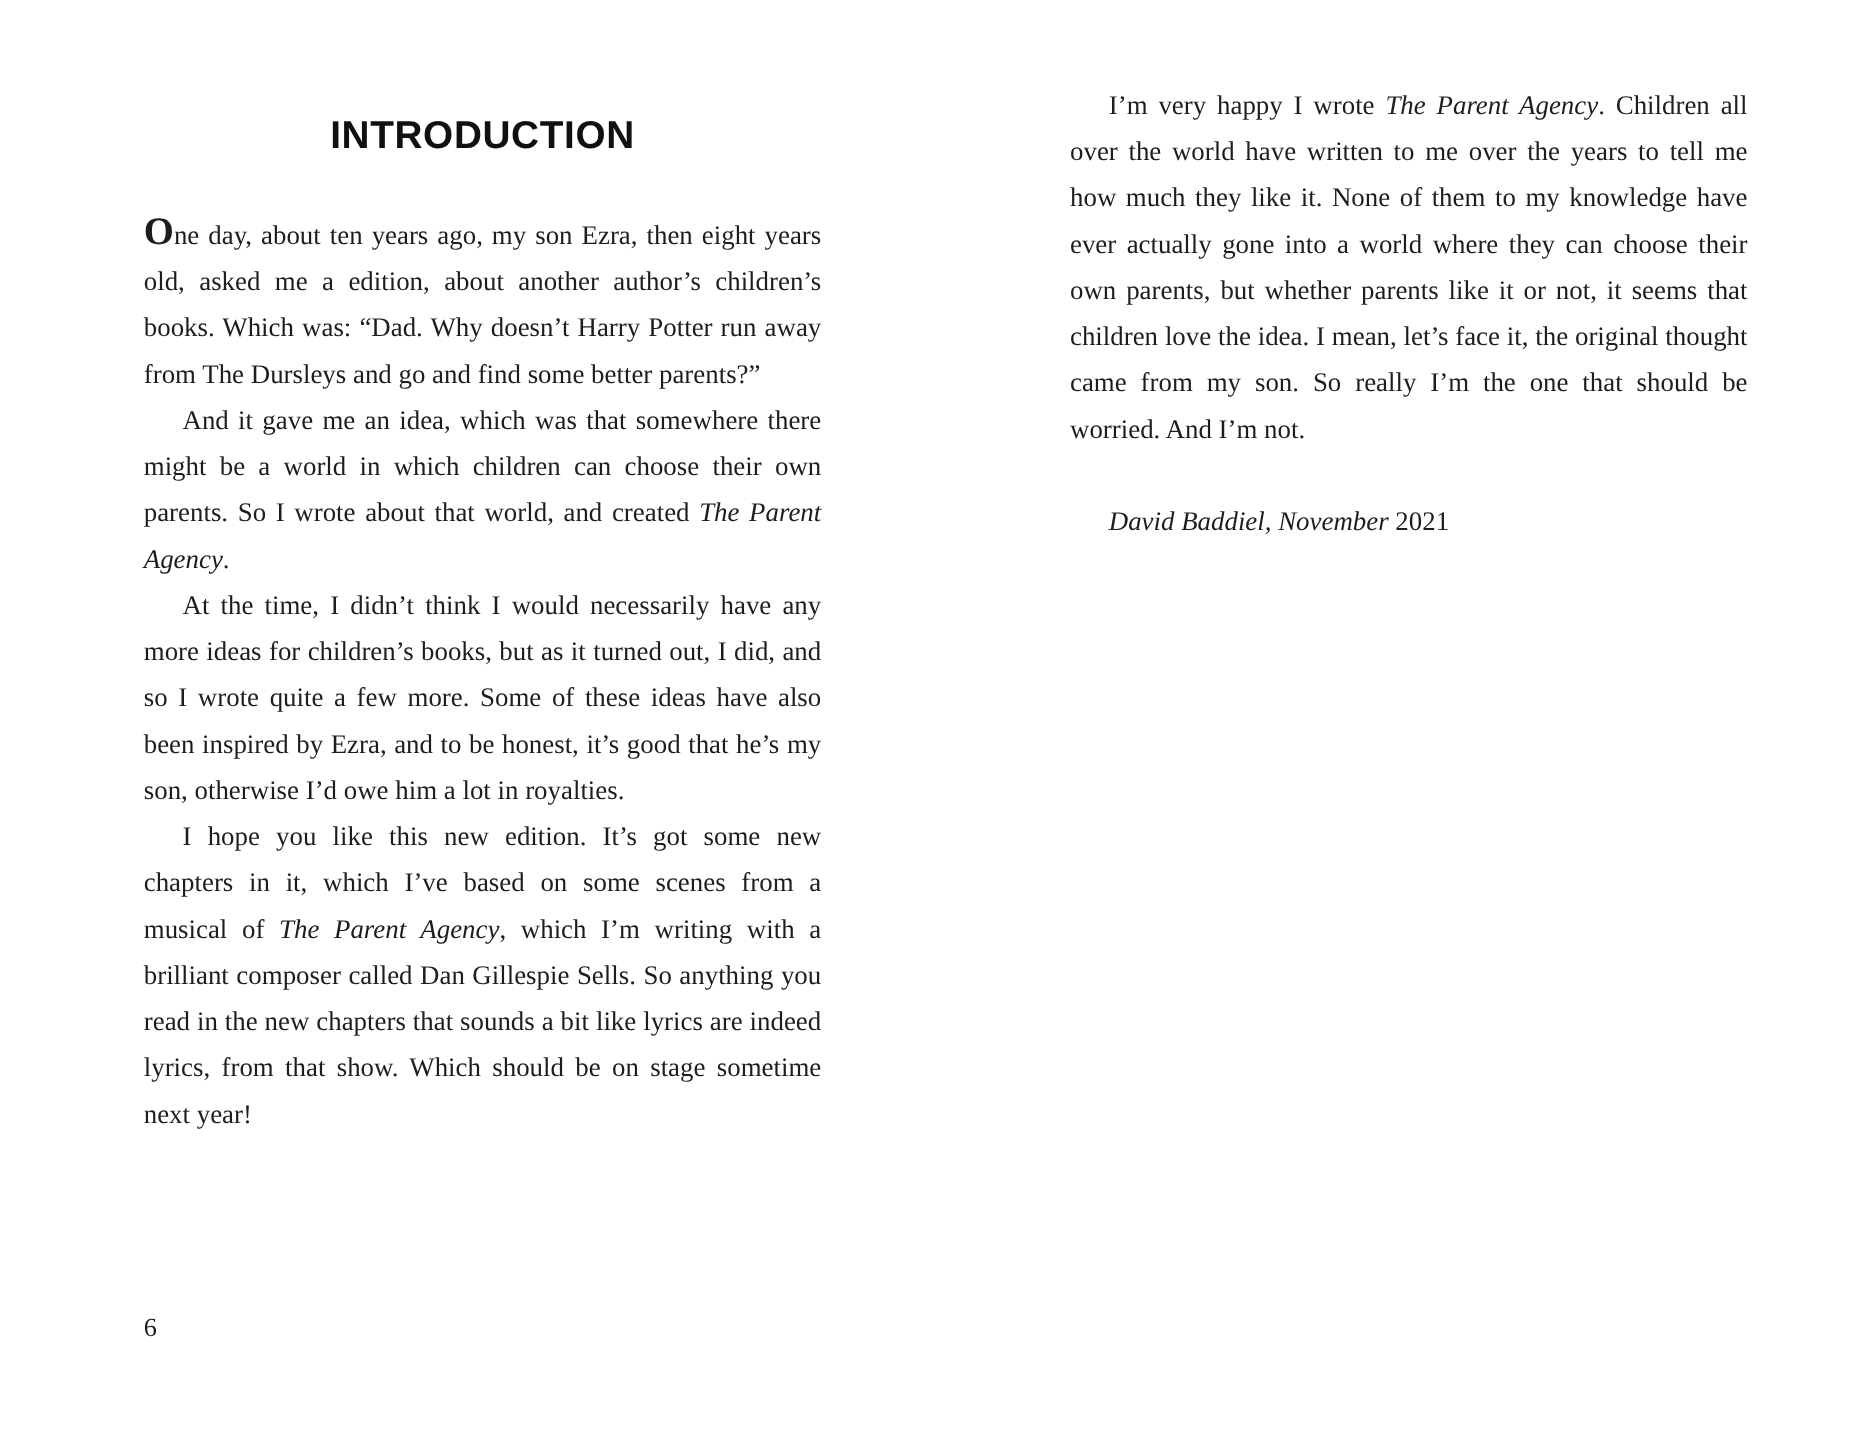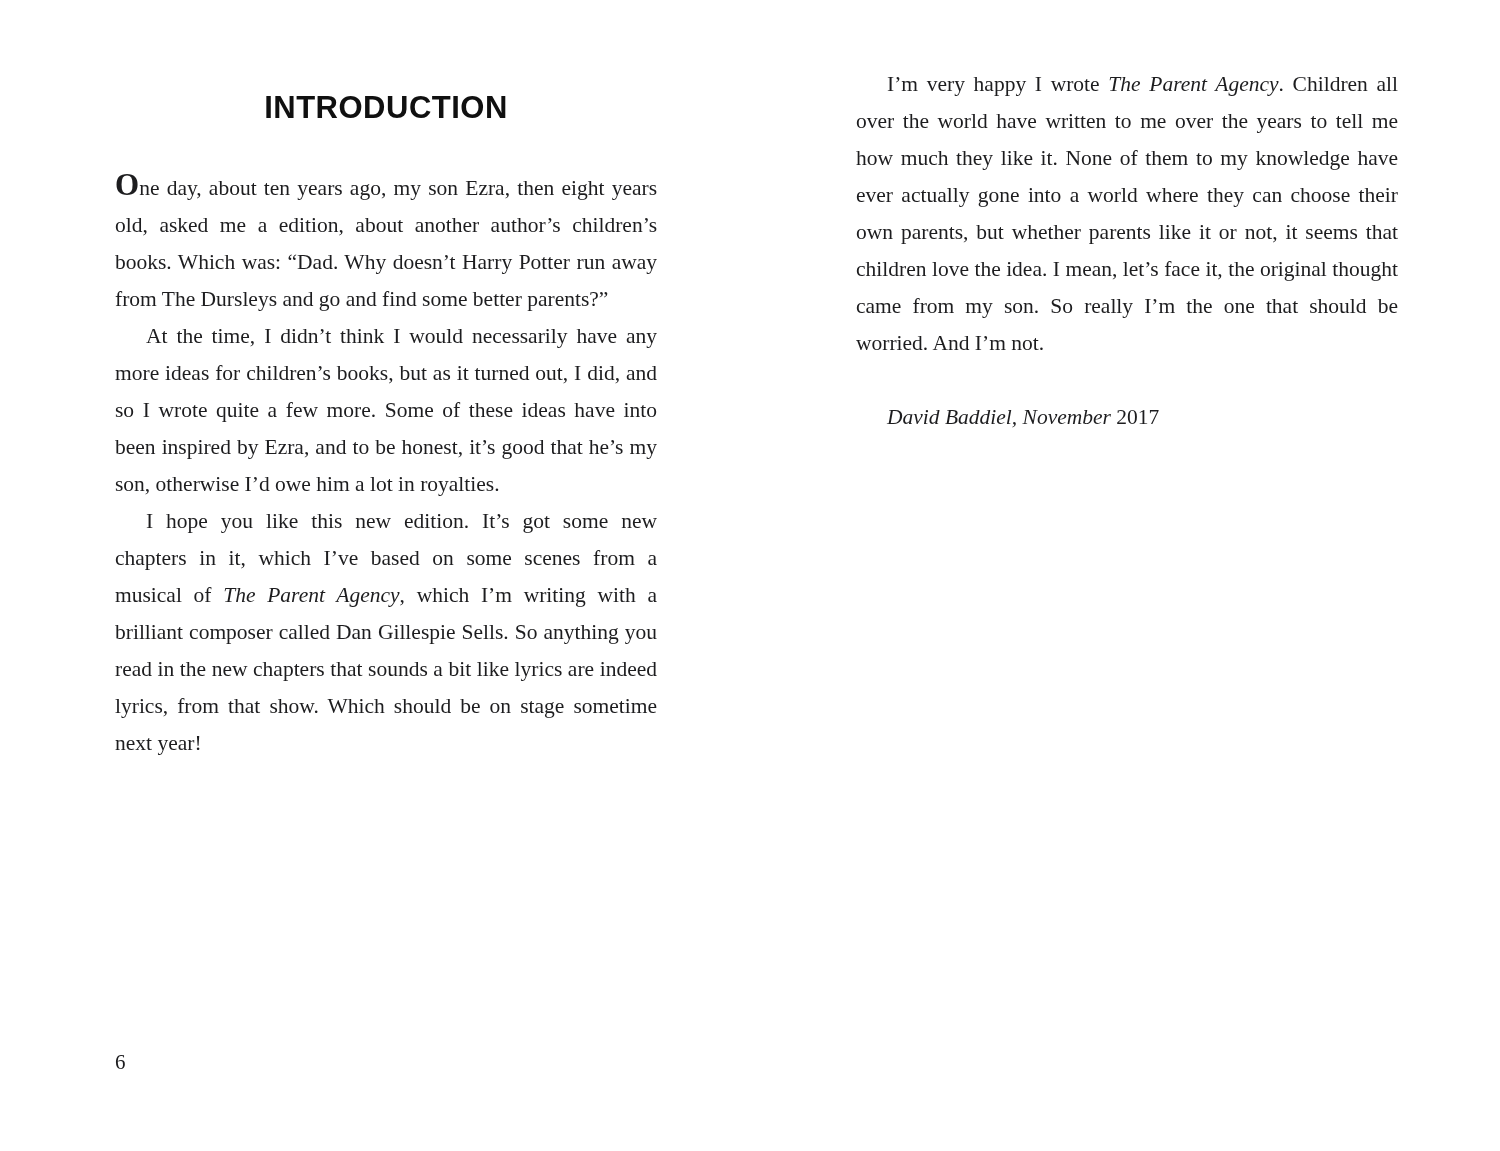--- a/index.html
+++ b/index.html
@@ -74,28 +74,29 @@
 </head>
 <body>
 
 <div class="spread">
 
   <div class="page page-left">
     <h1 class="chapter-heading">INTRODUCTION</h1>
 
     <p class="body-par"><span class="dropcap">O</span><span>ne day, about ten years ago, my son Ezra, then eight years old, asked me a edition, about another author’s children’s books. Which was: “Dad. Why doesn’t Harry Potter run away from The Dursleys and go and find some better parents?”</span></p>
 
+    <p class="body-par indent"><span>And it gave me an idea, which was that somewhere there might be a world in which children can choose their own parents. So I wrote about that world, and created </span><span class="italic">The Parent Agency</span><span>.</span></p>
 
-    <p class="body-par indent"><span>At the time, I didn’t think I would necessarily have any more ideas for children’s books, but as it turned out, I did, and so I wrote quite a few more. Some of these ideas have into been inspired by Ezra, and to be honest, it’s good that he’s my son, otherwise I’d owe him a lot in royalties.</span></p>
+    <p class="body-par indent"><span>At the time, I didn’t think I would necessarily have any more ideas for children’s books, but as it turned out, I did, and so I wrote quite a few more. Some of these ideas have also been inspired by Ezra, and to be honest, it’s good that he’s my son, otherwise I’d owe him a lot in royalties.</span></p>
 
     <p class="body-par indent"><span>I hope you like this new edition. It’s got some new chapters in it, which I’ve based on some scenes from a musical of </span><span class="italic">The Parent Agency</span><span>, which I’m writing with a brilliant composer called Dan Gillespie Sells. So anything you read in the new chapters that sounds a bit like lyrics are indeed lyrics, from that show. Which should be on stage sometime next year!</span></p>
 
     <div class="page-number">6</div>
   </div>
 
   <div class="page page-right">
     <p class="body-par indent"><span>I’m very happy I wrote </span><span class="italic">The Parent Agency</span><span>. Children all over the world have written to me over the years to tell me how much they like it. None of them to my knowledge have ever actually gone into a world where they can choose their own parents, but whether parents like it or not, it seems that children love the idea. I mean, let’s face it, the original thought came from my son. So really I’m the one that should be worried. And I’m not.</span></p>
 
 
-    <p class="body-par signature"><span class="italic">David Baddiel, November </span><span>2017</span></p>
+    <p class="body-par signature"><span class="italic">David Baddiel, November </span><span>2021</span></p>
   </div>
 
 </div>
 
 </body></html>

